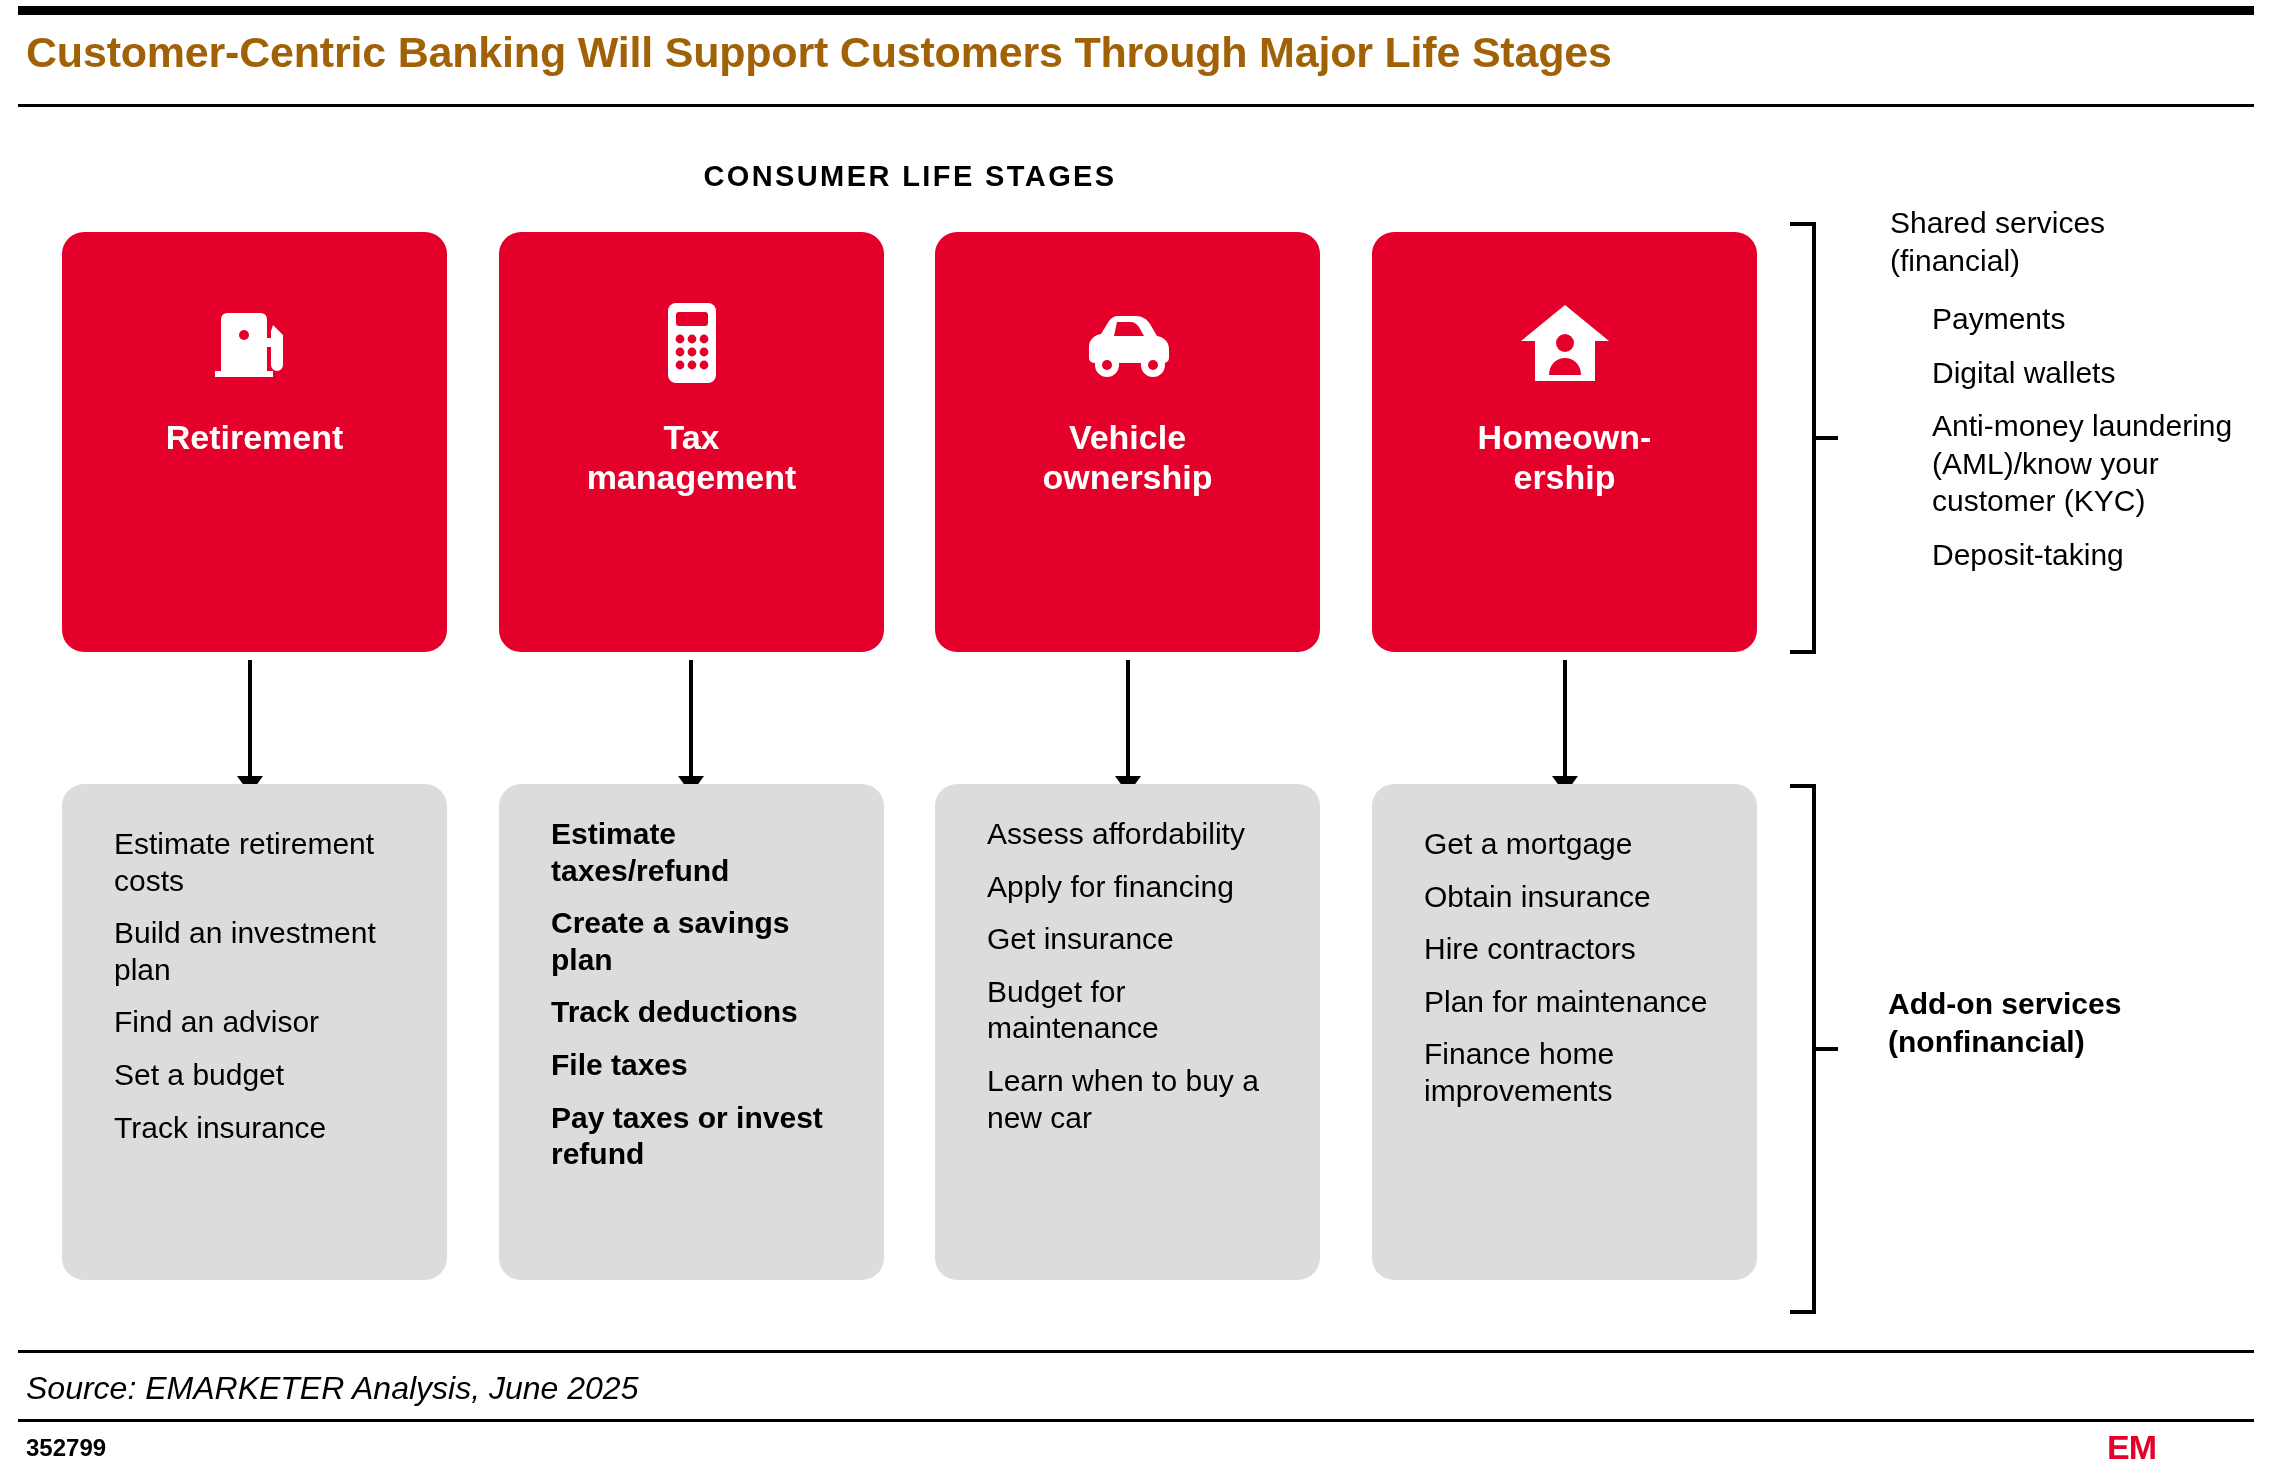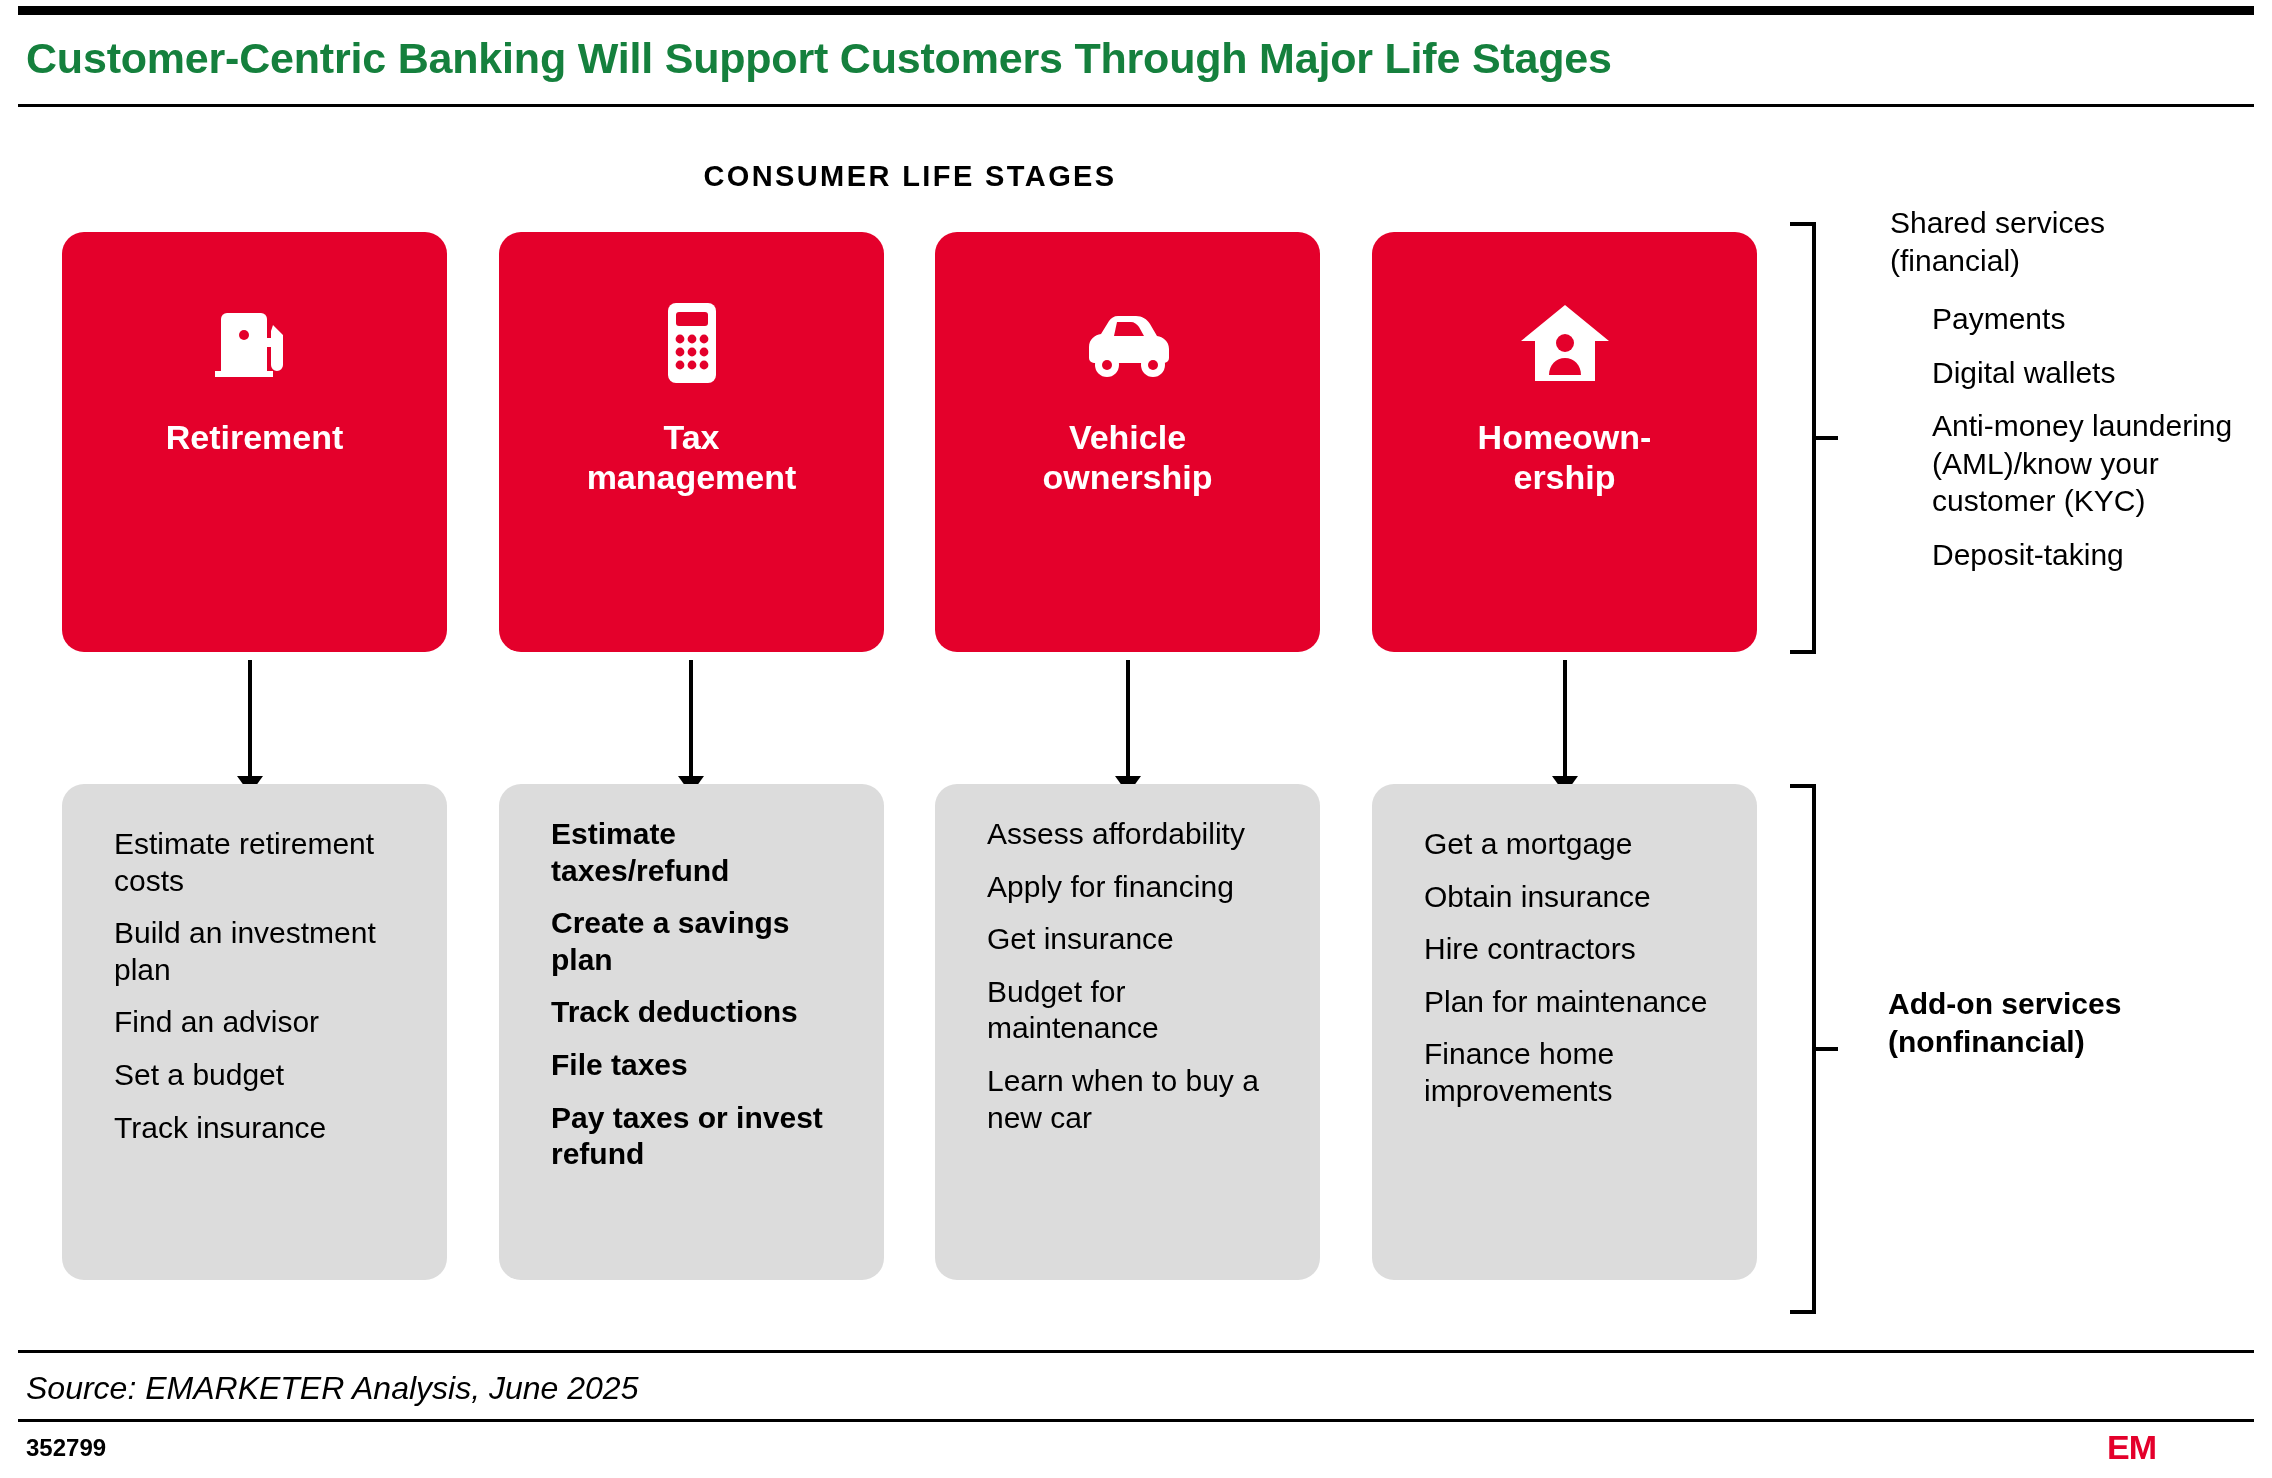--- a/index.html
+++ b/index.html
@@ -22,24 +22,23 @@
     top: 6px;
     height: 9px;
     background: #000000;
   }
   .title {
     position: absolute;
     left: 26px;
     top: 28px;
     font-size: 43px;
     font-weight: bold;
-    color: #15803d;
+    color: #a16207;
     letter-spacing: -0.2px;
     white-space: nowrap;
-    margin-top: 6px;
   }
   .title-rule {
     position: absolute;
     left: 18px;
     right: 18px;
     top: 104px;
     height: 3px;
     background: #000000;
   }
   .section-label {

